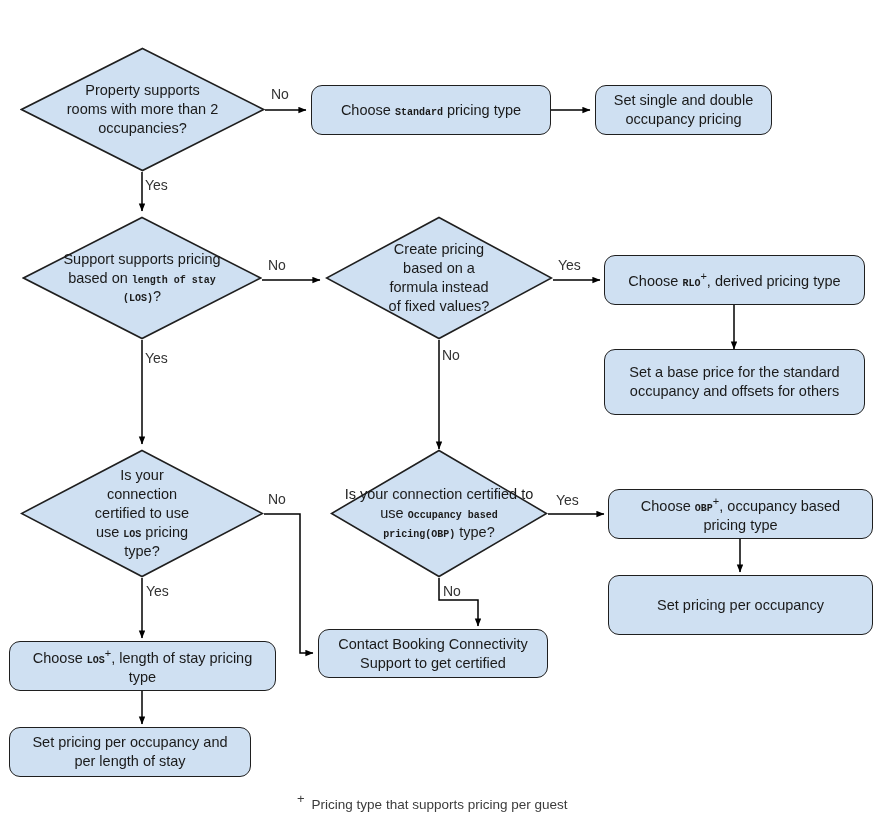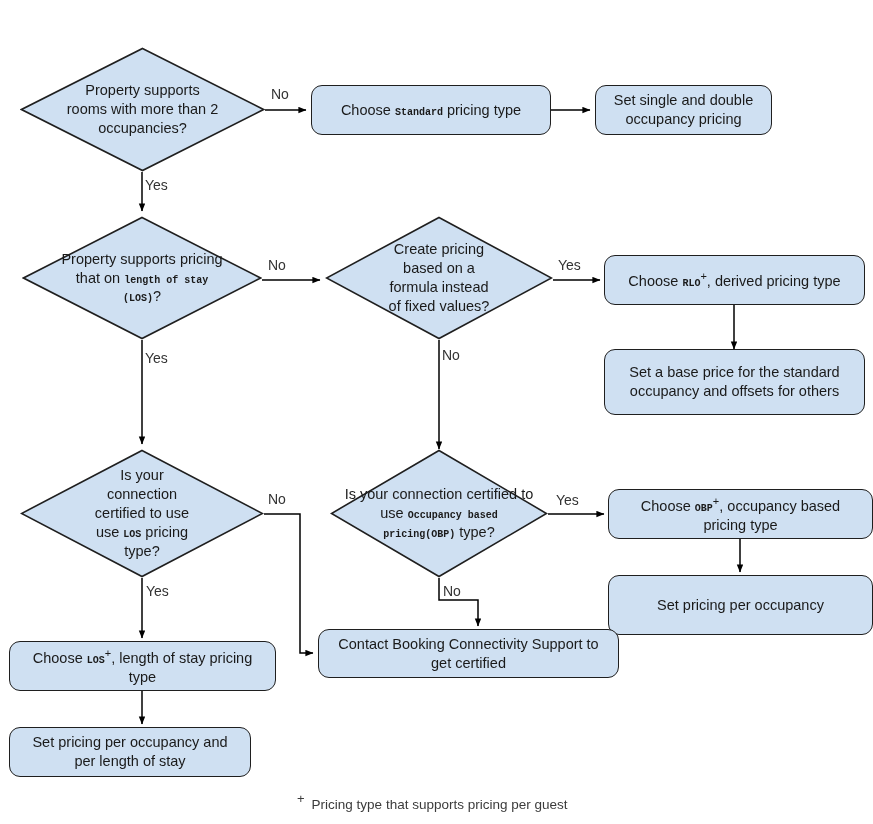--- a/index.html
+++ b/index.html
@@ -164,21 +164,21 @@
 
   <div class="node box" style="left:595px; top:85px; width:177px; height:50px;">
     <span>Set single and double occupancy pricing</span>
   </div>
 
   <div class="diamond-wrap" style="left:22px; top:216px; width:240px; height:124px;">
     <svg width="240" height="124">
       <polygon points="120,1.5 238.5,62 120,122.5 1.5,62" fill="#cfe0f2" stroke="#1f1f1f" stroke-width="1.6"></polygon>
     </svg>
     <div class="diamond-label">
-      <span style="max-width:70%;"><span>Property supports pricing that on </span><code class="mono">length of stay (LOS)</code><span>?</span></span>
+      <span style="max-width:70%;"><span>Support supports pricing based on </span><code class="mono">length of stay (LOS)</code><span>?</span></span>
     </div>
   </div>
 
   <div class="diamond-wrap" style="left:325px; top:216px; width:228px; height:124px;">
     <svg width="228" height="124">
       <polygon points="114,1.5 226.5,62 114,122.5 1.5,62" fill="#cfe0f2" stroke="#1f1f1f" stroke-width="1.6"></polygon>
     </svg>
     <div class="diamond-label">
       <span style="max-width:48%;">Create pricing based on a formula instead of fixed values?</span>
     </div>
@@ -215,21 +215,21 @@
   <div class="node box" style="left:608px; top:489px; width:265px; height:50px;text-align:center;">
     <span>
       <span>Choose </span><code class="mono">OBP</code><span class="sup">+</span><span>, occupancy based pricing type</span>
     </span>
   </div>
 
   <div class="node box" style="left:608px; top:575px; width:265px; height:60px;">
     <span>Set pricing per occupancy</span>
   </div>
 
-  <div class="node box" style="left:318px; top:629px; width:301px; height:49px;">
+  <div class="node box" style="left:318px; top:629px; width:230px; height:49px;">
     <span>Contact Booking Connectivity Support to get certified</span>
   </div>
 
   <div class="node box" style="left:9px; top:641px; width:267px; height:50px;">
     <span>
       <span>Choose </span><code class="mono">LOS</code><span class="sup">+</span><span>, length of stay pricing type</span>
     </span>
   </div>
 
   <div class="node box" style="left:9px; top:727px; width:242px; height:50px;text-align:center;">

